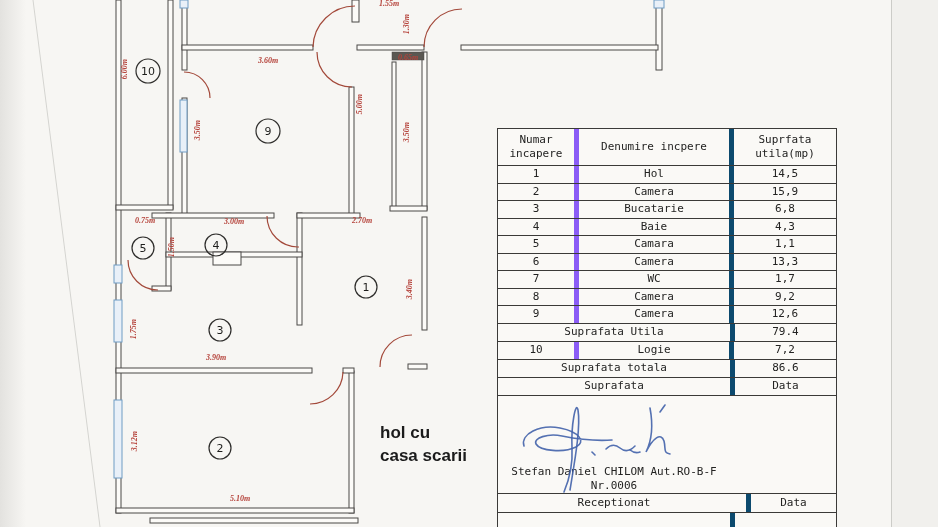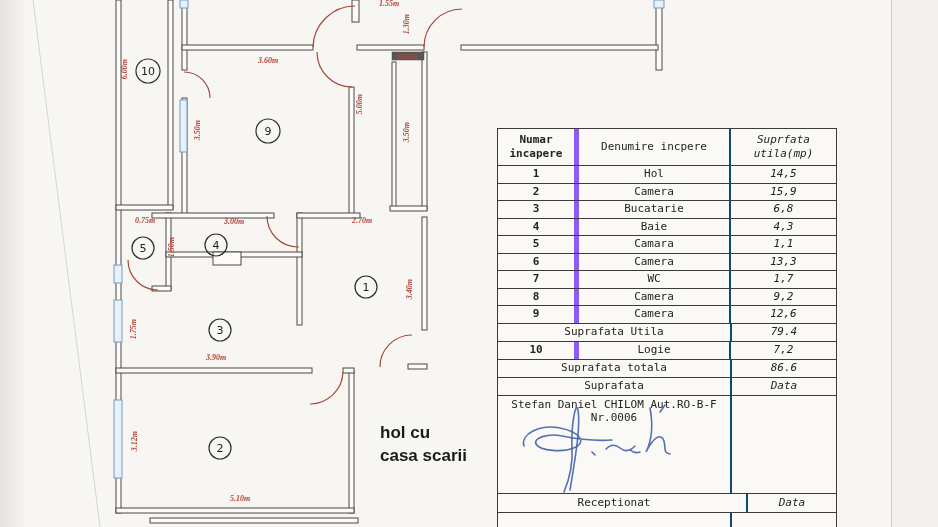--- a/index.html
+++ b/index.html
@@ -29,28 +29,28 @@
     position:absolute;left:497px;top:128px;width:340px;z-index:2;
     box-sizing:border-box;border:1px solid #3b3a38;border-bottom:none;
     background:#faf9f6;
     font-family:"DejaVu Sans Mono","Liberation Mono",monospace;
     font-size:11px;color:#232322;
   }
   .trow{display:flex;border-top:1px solid #3b3a38;align-items:stretch;}
   .trow:first-child{border-top:none;}
   .cell{display:flex;align-items:center;justify-content:center;
     text-align:center;box-sizing:border-box;line-height:1.25;}
-  .c1{width:76px;font-weight:bold;}
+  .c1{width:76px;}
   .c2{width:155px;border-left:5px solid #8b5cf6;}
-  .c3{flex:1;border-left:2px solid #0c4a6e;font-style:italic;}
+  .c3{flex:1;border-left:5px solid #0c4a6e;}
   .c12{width:232px;}
   .hdr{height:36px;}
   .r{height:16.5px;}
   .rs{height:17px;justify-content:space-between;}
-  .rsig{height:97px;}
+  .rsig{height:97px;align-items:flex-end;}
   .rrec{height:18px;gap:16px;}
   .rempty{height:31px;}
   .sigcell{flex-direction:column;justify-content:flex-start;padding-top:2px;}
 </style>
 </head>
 <body>
 
 <div class="page">
 
   <div class="edge-left"></div>

